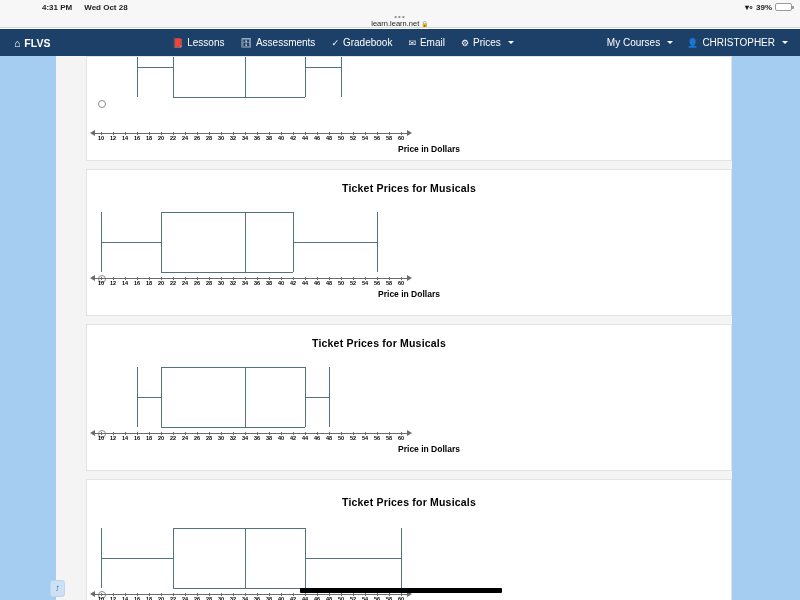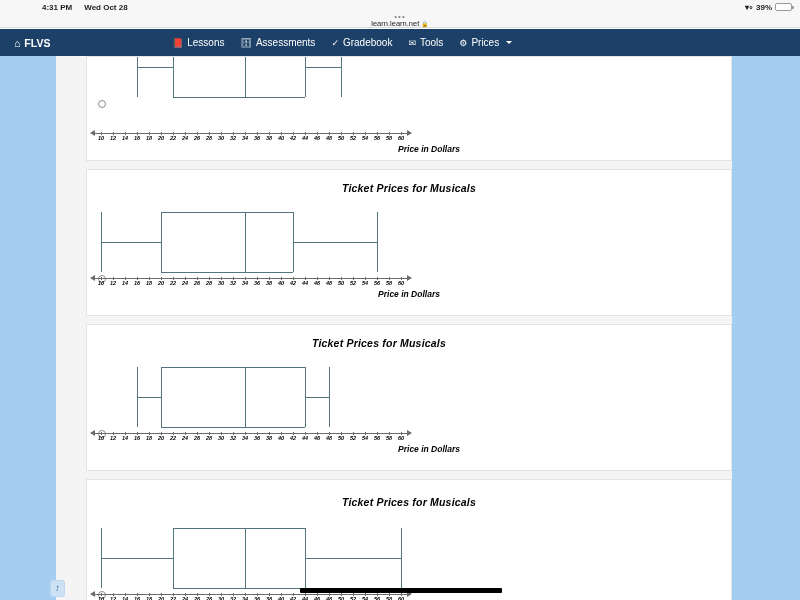--- a/index.html
+++ b/index.html
@@ -102,21 +102,21 @@
 
   
   .cards { position: absolute; left: 86px; top: 0; width: 646px; }
   .card {
     position: relative;
     background: #ffffff;
     border: 1px solid #e3e3e3;
     margin-bottom: 8px;
     overflow: hidden;
   }
-  .card-inner { position: relative; width: 100%; font-style: italic; }
+  .card-inner { position: relative; width: 100%; }
 
   .radio {
     position: absolute; left: 11px;
     width: 8px; height: 8px;
     border: 1px solid #8d8d8d; border-radius: 50%;
     background: #fff; cursor: pointer;
   }
 
   .plot-title {
     position: absolute; left: 0; width: 100%;
@@ -198,29 +198,40 @@
     <div class="nav-item">
       <span class="ic">🗄</span>
       <span>Assessments</span>
     </div>
     <div class="nav-item">
       <span class="ic">✓</span>
       <span>Gradebook</span>
     </div>
     <div class="nav-item">
       <span class="ic">✉</span>
-      <span>Tools</span>
+      <span>Email</span>
     </div>
     <div class="nav-item">
       <span class="ic">⚙</span>
       <span>Prices</span>
       <span class="caret"></span>
     </div>
   </div>
 
+  <div class="nav-right">
+    <div class="nav-item">
+      <span>My Courses</span>
+      <span class="caret"></span>
+    </div>
+    <div class="nav-item">
+      <span class="ic">👤</span>
+      <span>CHRISTOPHER</span>
+      <span class="caret"></span>
+    </div>
+  </div>
 </div>
 
 <div class="page">
   <div class="leftrail"></div>
   <div class="gutter"></div>
   <div class="rightrail"></div>
 
   <div class="scrolltop-btn">
     <span>⤴</span>
   </div>

